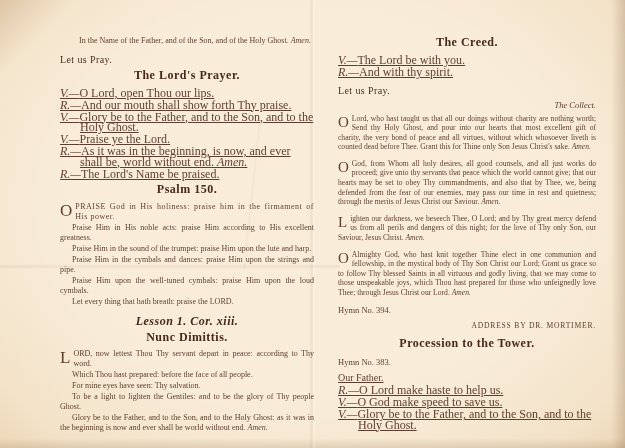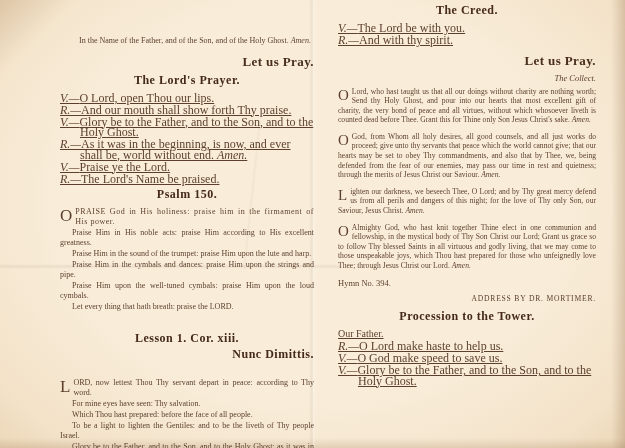--- a/index.html
+++ b/index.html
@@ -21,29 +21,29 @@
     background:linear-gradient(to top, rgba(150,115,80,.22), rgba(150,115,80,0));}
   .crease-v{position:absolute;top:0;left:309px;width:7px;height:100%;
     background:linear-gradient(to right, rgba(0,0,0,0) 0%, rgba(122,92,60,.10) 45%, rgba(255,255,255,.25) 60%, rgba(0,0,0,0) 100%);}
   .crease-h{position:absolute;left:0;top:264px;width:340px;height:5px;
     background:linear-gradient(to bottom, rgba(0,0,0,0), rgba(122,92,60,.09), rgba(0,0,0,0));}
   .crease-h2{position:absolute;left:250px;top:120px;width:4px;height:150px;
     background:linear-gradient(to right, rgba(0,0,0,0), rgba(122,92,60,.06), rgba(0,0,0,0));transform:rotate(6deg);}
 
   .page{position:absolute;top:0;}
   .page-left{left:60px;width:254px;padding-top:36px;}
-  .page-right{left:338px;width:258px;}
+  .page-right{left:338px;width:258px;padding-top:32px;}
 
   .body-line{font-size:8px;line-height:10.5px;}
   .indent{ text-indent:16px;text-align:center;}
   .vr{padding-left:20px;text-indent:-20px;font-size:12px;line-height:10.5px;margin:1.5px 0;text-decoration:underline;}
   .vr-label{font-style:italic;}
   .amen{font-style:italic;}
 
-  .h-small{ text-align:right;font-weight:bold;font-size:13px;letter-spacing:.4px;color:#4a2f1d;margin:7px 0 3px;}
+  .h-small{ text-align:left;font-weight:normal;font-size:10px;letter-spacing:.4px;color:#4a2f1d;margin:7px 0 3px;}
   .h-big{ text-align:center;font-weight:bold;font-size:12px;letter-spacing:.5px;color:#45291a;margin:3px 0 5px;}
   .h-italic{ text-align:right;font-style:italic;font-size:8.5px;color:#5c3f2c;margin:4px 0 4px;}
 
   .para{font-size:8px;line-height:10px;text-align:justify;margin:0 0 1px;}
   .para.ind{text-indent:12px;}
   .dropcap{float:left;font-size:17px;line-height:15px;padding:1px 3px 0 0;font-weight:normal;}
   .firstword{letter-spacing:.5px;}
 
   .collect{font-size:7.6px;line-height:9.6px;text-align:justify;margin:0 0 7px;}
   .collect .dropcap{font-size:15px;line-height:14px;}
@@ -74,50 +74,50 @@
     <div class="vr">
       <span class="vr-label">V.—</span><span>O Lord, open Thou our lips.</span>
     </div>
     <div class="vr">
       <span class="vr-label">R.—</span><span>And our mouth shall show forth Thy praise.</span>
     </div>
     <div class="vr">
       <span class="vr-label">V.—</span><span>Glory be to the Father, and to the Son, and to the Holy Ghost.</span>
     </div>
     <div class="vr">
+      <span class="vr-label">V.—</span><span>Praise ye the Lord.</span>
+    </div>
+    <div class="vr">
       <span class="vr-label">R.—</span><span>As it was in the beginning, is now, and ever shall be, world without end.</span>
       <span class="amen">Amen.</span>
-    </div>
-    <div class="vr">
-      <span class="vr-label">V.—</span><span>Praise ye the Lord.</span>
     </div>
     <div class="vr">
       <span class="vr-label">R.—</span><span>The Lord's Name be praised.</span>
     </div>
 
     <div class="h-big">Psalm 150.</div>
 
     <div class="para">
       <span class="dropcap">O</span><span class="firstword">PRAISE God in His holiness: praise him in the firmament of His power.</span>
     </div>
     <div class="para ind">Praise Him in His noble acts: praise Him according to His excellent greatness.</div>
     <div class="para ind">Praise Him in the sound of the trumpet: praise Him upon the lute and harp.</div>
     <div class="para ind">Praise Him in the cymbals and dances: praise Him upon the strings and pipe.</div>
     <div class="para ind">Praise Him upon the well-tuned cymbals: praise Him upon the loud cymbals.</div>
     <div class="para ind">Let every thing that hath breath: praise the LORD.</div>
 
-    <div class="h-big" style="margin-top:19px;margin-bottom:1px;">Lesson 1. Cor. xiii.</div>
-    <div class="h-big" style="margin-top:0;margin-bottom:16px;text-align:right;">Nunc Dimittis.</div>
+    <div class="h-big" style="margin-top:7px;margin-bottom:1px;font-style:italic;">Lesson 1. Cor. xiii.</div>
+    <div class="h-big" style="margin-top:0;margin-bottom:4px;">Nunc Dimittis.</div>
 
     <div class="para">
       <span class="dropcap">L</span><span>ORD, now lettest Thou Thy servant depart in peace: according to Thy word.</span>
     </div>
+    <div class="para ind">Which Thou hast prepared: before the face of all people.</div>
     <div class="para ind">For mine eyes have seen: Thy salvation.</div>
-    <div class="para ind">Which Thou hast prepared: before the face of all people.</div>
-    <div class="para ind">To be a light to lighten the Gentiles: and to be the liveth of Thy people Israel.</div>
+    <div class="para ind">To be a light to lighten the Gentiles: and to be the glory of Thy people Ghost.</div>
     <div class="para ind">
       <span>Glory be to the Father, and to the Son, and to the Holy Ghost: as it was in the beginning is now and ever shall be world without end.</span>
       <span class="amen">Amen.</span>
     </div>
   </div>
 
   <div class="page page-right">
     <div class="h-big">The Creed.</div>
 
     <div class="vr">
@@ -143,20 +143,21 @@
       <span class="amen">Amen.</span>
     </div>
     <div class="collect">
       <span class="dropcap">O</span><span>Almighty God, who hast knit together Thine elect in one communion and fellowship, in the mystical body of Thy Son Christ our Lord; Grant us grace so to follow Thy blessed Saints in all virtuous and godly living, that we may come to those unspeakable joys, which Thou hast prepared for those who unfeignedly love Thee; through Jesus Christ our Lord.</span>
       <span class="amen">Amen.</span>
     </div>
 
     <div class="center-line">Hymn No. 394.</div>
     <div class="address">ADDRESS BY DR. MORTIMER.</div>
     <div class="h-big" style="margin-top:4px;">Procession to the Tower.</div>
+    <div class="center-line">Hymn No. 383.</div>
 
     <div class="plain">Our Father.</div>
     <div class="vr">
       <span class="vr-label">R.—</span><span>O Lord make haste to help us.</span>
     </div>
     <div class="vr">
       <span class="vr-label">V.—</span><span>O God make speed to save us.</span>
     </div>
     <div class="vr">
       <span class="vr-label">V.—</span><span>Glory be to the Father, and to the Son, and to the Holy Ghost.</span>

